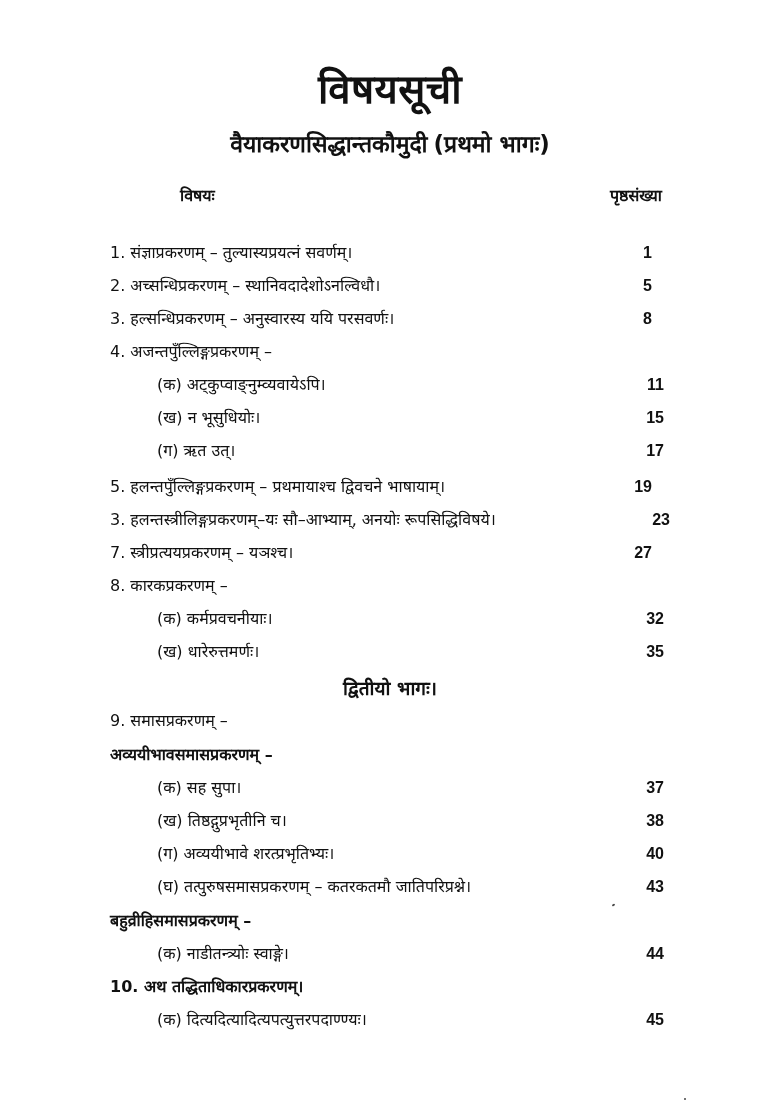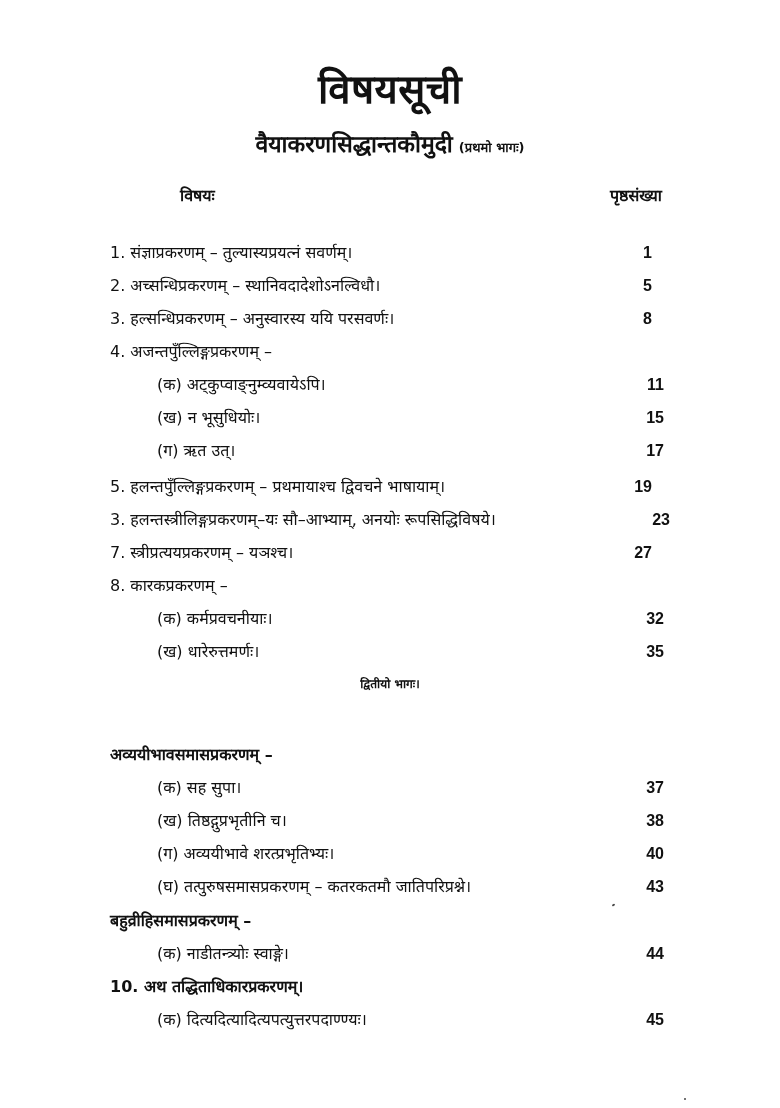--- a/index.html
+++ b/index.html
@@ -31,21 +31,21 @@
     }
     .subtitle {
       position: absolute;
       left: 0; width: 780px;
       top: 127px;
       text-align: center;
       font-size: 23px;
       font-weight: bold;
     }
     .subtitle .paren {
-      font-size: 13px;
+      font-size: 23px;
       font-weight: bold;
       margin-left: 6px;
     }
     .col-head {
       position: absolute;
       top: 184px;
       font-size: 16px;
       font-weight: bold;
     }
     .col-head.left { left: 180px; }
@@ -69,21 +69,21 @@
       font-family: "Liberation Sans", sans-serif;
       font-weight: bold;
       font-size: 16px;
     }
     .row.wide .page-no { right: 0; }
     .row.bold .text { font-weight: bold; }
     .section-heading {
       position: absolute;
       left: 0; width: 780px;
       text-align: center;
-      font-size: 12px;
+      font-size: 19px;
       font-weight: bold;
     }
     .speck {
       position: absolute;
       width: 2px; height: 2px;
       background: #444;
       border-radius: 1px;
     }
   </style>
 </head>
@@ -148,20 +148,24 @@
     <span class="text">(क) कर्मप्रवचनीयाः।</span>
     <span class="page-no">32</span>
   </div>
   <div class="row sub" style="top:639px">
     <span class="text">(ख) धारेरुत्तमर्णः।</span>
     <span class="page-no">35</span>
   </div>
 
   <div class="section-heading" style="top:675px">द्वितीयो भागः।</div>
 
+  <div class="row" style="top:708px">
+    <span class="text">9. समासप्रकरणम् –</span>
+    <span class="page-no"></span>
+  </div>
   <div class="row bold" style="top:742px">
     <span class="text">अव्ययीभावसमासप्रकरणम् –</span>
     <span class="page-no"></span>
   </div>
   <div class="row sub" style="top:775px">
     <span class="text">(क) सह सुपा।</span>
     <span class="page-no">37</span>
   </div>
   <div class="row sub" style="top:808px">
     <span class="text">(ख) तिष्ठद्गुप्रभृतीनि च।</span>

